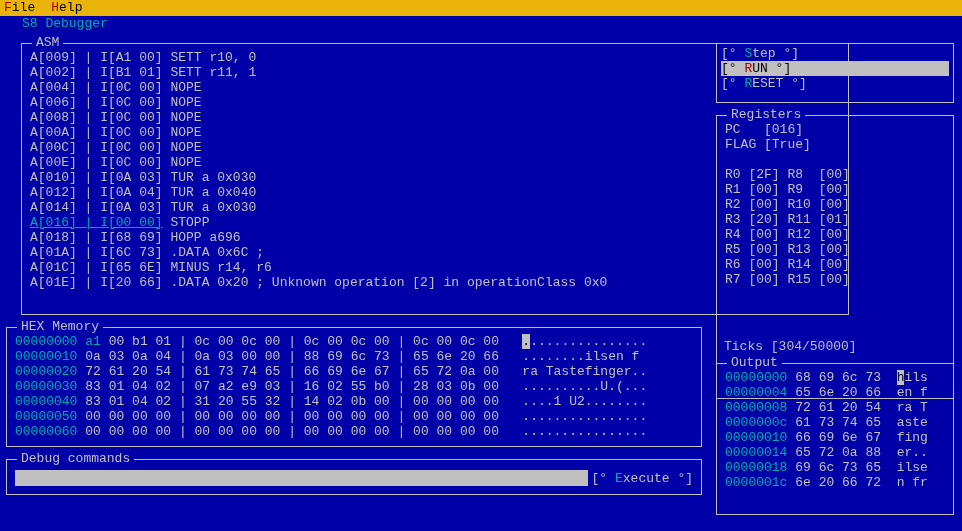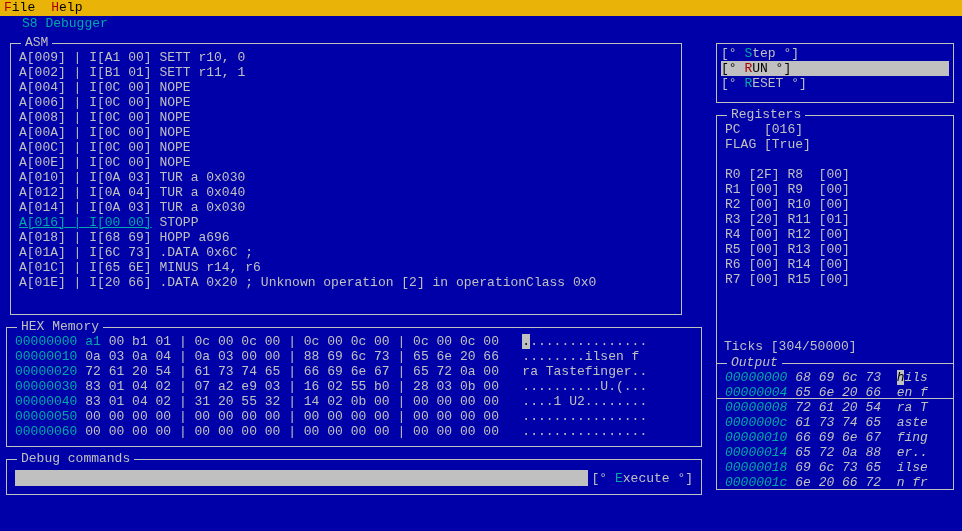--- a/index.html
+++ b/index.html
@@ -29,26 +29,26 @@
     padding: 6px 8px 4px 8px;
   }
   .box .legend {
     position: absolute;
     top: -9px;
     left: 10px;
     background: #0000a8;
     padding: 0 4px;
     color: #c0c0c0;
   }
-  .asm-box { left:4px; top:12px; width:672px; height:272px; }
+  .asm-box { left:15px; top:12px; width:828px; height:272px; }
   .hex-box { left:0; top:296px; width:696px; height:120px; }
   .dbg-box { left:0; top:428px; width:696px; height:36px; display:flex; align-items:center; }
   .btn-box { left:710px; top:12px; width:238px; height:60px; padding:2px 4px; }
   .reg-box { left:710px; top:84px; width:238px; height:284px; }
-  .out-box { left:710px; top:332px; width:238px; height:127px;font-style:italic; }
+  .out-box { left:710px; top:332px; width:238px; height:152px; }
   .ticks-row { position:absolute; left:718px; top:308px; }
 
   .line { white-space: pre; }
   .addr { color: #c0c0c0; }
   .hl-line .addr, .hl-line .sep, .hl-line .ins { color: #00a8a8; text-decoration: underline; }
 
   .hex-addr { color:#00a8a8; }
   .hex-sep  { color:#c0c0c0; }
   .hex-byte { color:#c0c0c0; }
   .hex-first { color:#00a8a8; }

